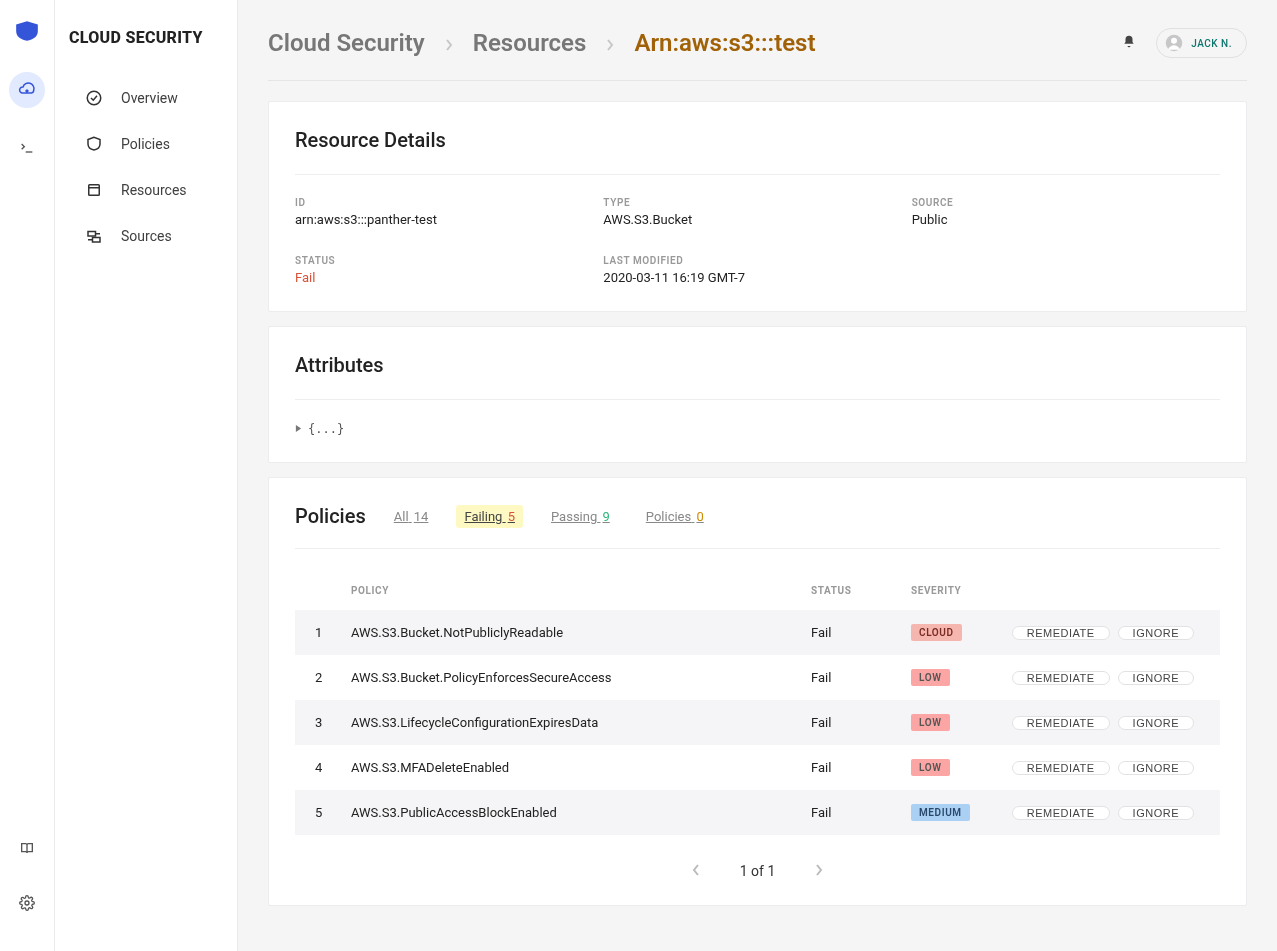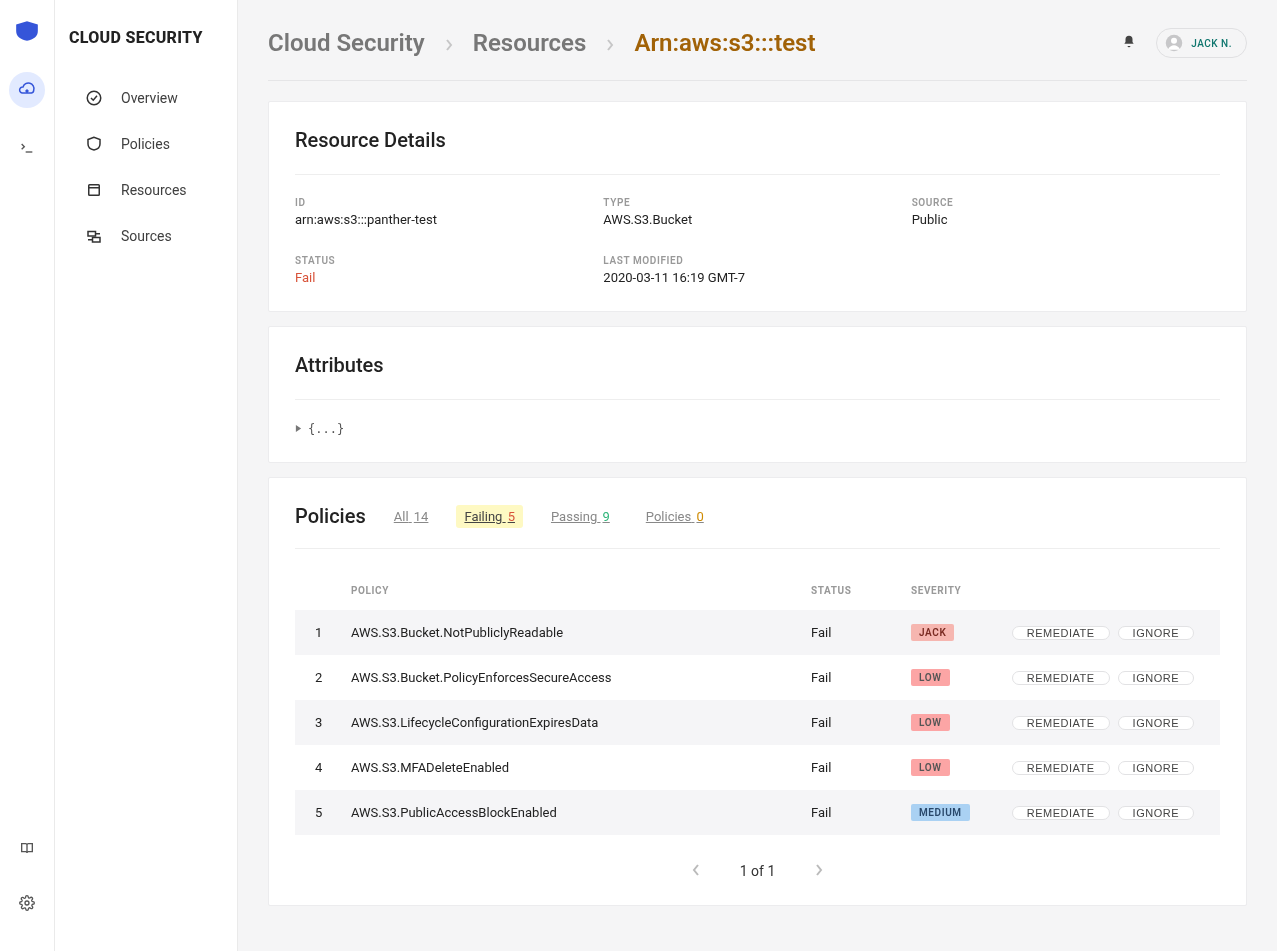--- a/index.html
+++ b/index.html
@@ -386,21 +386,21 @@
           <th class="col-status">STATUS</th>
           <th class="col-severity">SEVERITY</th>
           <th class="col-actions"></th>
         </tr>
       </thead>
       <tbody id="policies-body">
           <tr>
             <td>1</td>
             <td class="col-policy">AWS.S3.Bucket.NotPubliclyReadable</td>
             <td class="col-status status-fail">Fail</td>
-            <td class="col-severity"><span class="sev-badge sev-HIGH">JACK</span></td>
+            <td class="col-severity"><span class="sev-badge sev-HIGH">CLOUD</span></td>
             <td class="col-actions"><button class="pill-btn">REMEDIATE</button><button class="pill-btn">IGNORE</button></td>
           </tr>
           <tr>
             <td>2</td>
             <td class="col-policy">AWS.S3.Bucket.PolicyEnforcesSecureAccess</td>
             <td class="col-status status-fail">Fail</td>
             <td class="col-severity"><span class="sev-badge sev-LOW">LOW</span></td>
             <td class="col-actions"><button class="pill-btn">REMEDIATE</button><button class="pill-btn">IGNORE</button></td>
           </tr>
           <tr>

